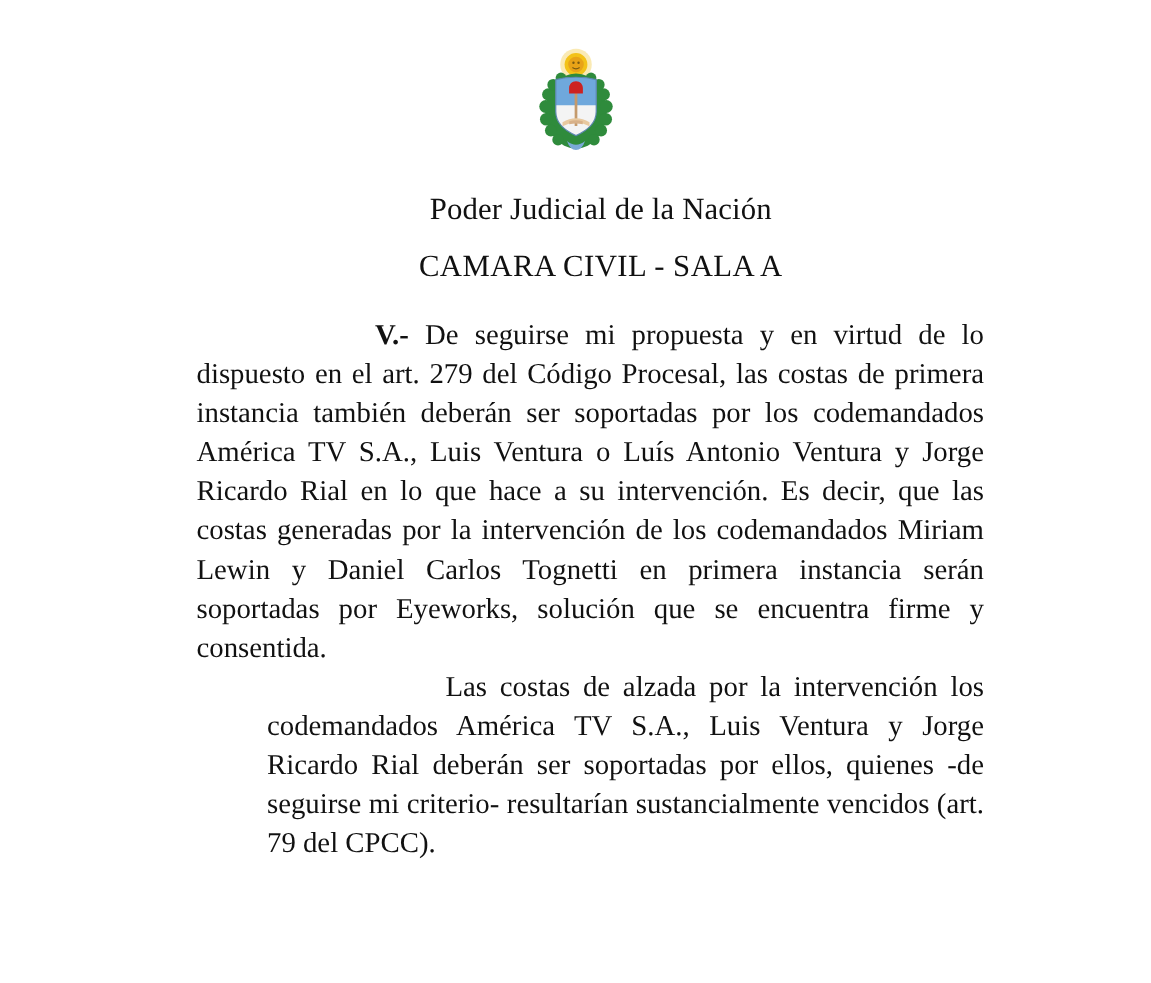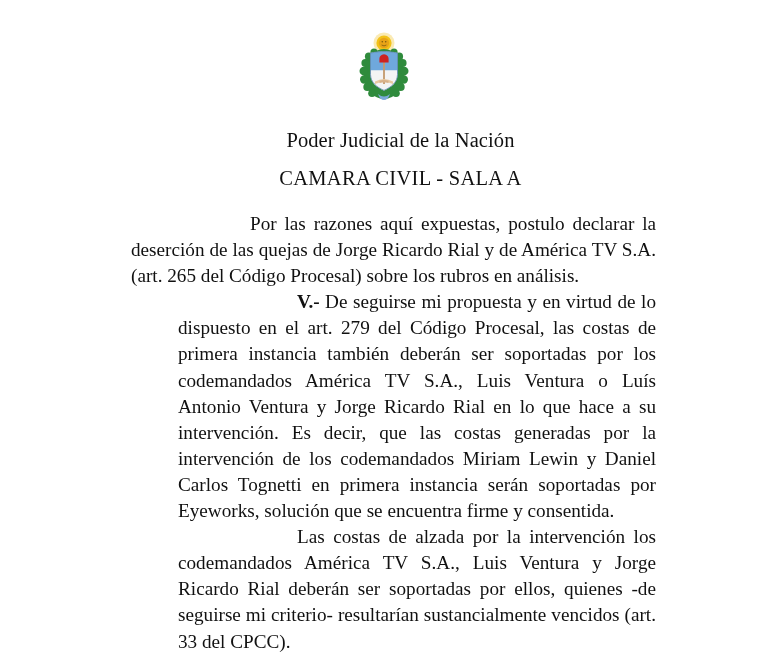--- a/index.html
+++ b/index.html
@@ -145,21 +145,20 @@
     </span>
   </div>
 
   <div class="heading-block">
     <div class="heading-1">Poder Judicial de la Nación</div>
     <div class="heading-2">CAMARA CIVIL - SALA A</div>
   </div>
 
   <div class="body-block">
 
-    <p class="para"><span class="lead"></span><span>Por las razones aquí expuestas, postulo declarar la deserción de las quejas de Jorge Ricardo Rial y de América TV S.A. (art. 265 del Código Procesal) sobre los rubros en análisis.</span></p>
 
     <p class="para"><span class="lead">V.- </span><span>De seguirse mi propuesta y en virtud de lo dispuesto en el art. 279 del Código Procesal, las costas de primera instancia también deberán ser soportadas por los codemandados América TV S.A., Luis Ventura o Luís Antonio Ventura y Jorge Ricardo Rial en lo que hace a su intervención. Es decir, que las costas generadas por la intervención de los codemandados Miriam Lewin y Daniel Carlos Tognetti en primera instancia serán soportadas por Eyeworks, solución que se encuentra firme y consentida.</span></p>
 
-    <p class="para"><span class="lead"></span><span>Las costas de alzada por la intervención los codemandados América TV S.A., Luis Ventura y Jorge Ricardo Rial deberán ser soportadas por ellos, quienes -de seguirse mi criterio- resultarían sustancialmente vencidos (art. 33 del CPCC).</span></p>
+    <p class="para"><span class="lead"></span><span>Las costas de alzada por la intervención los codemandados América TV S.A., Luis Ventura y Jorge Ricardo Rial deberán ser soportadas por ellos, quienes -de seguirse mi criterio- resultarían sustancialmente vencidos (art. 79 del CPCC).</span></p>
 
   </div>
 
 </div>
 
 </body></html>

